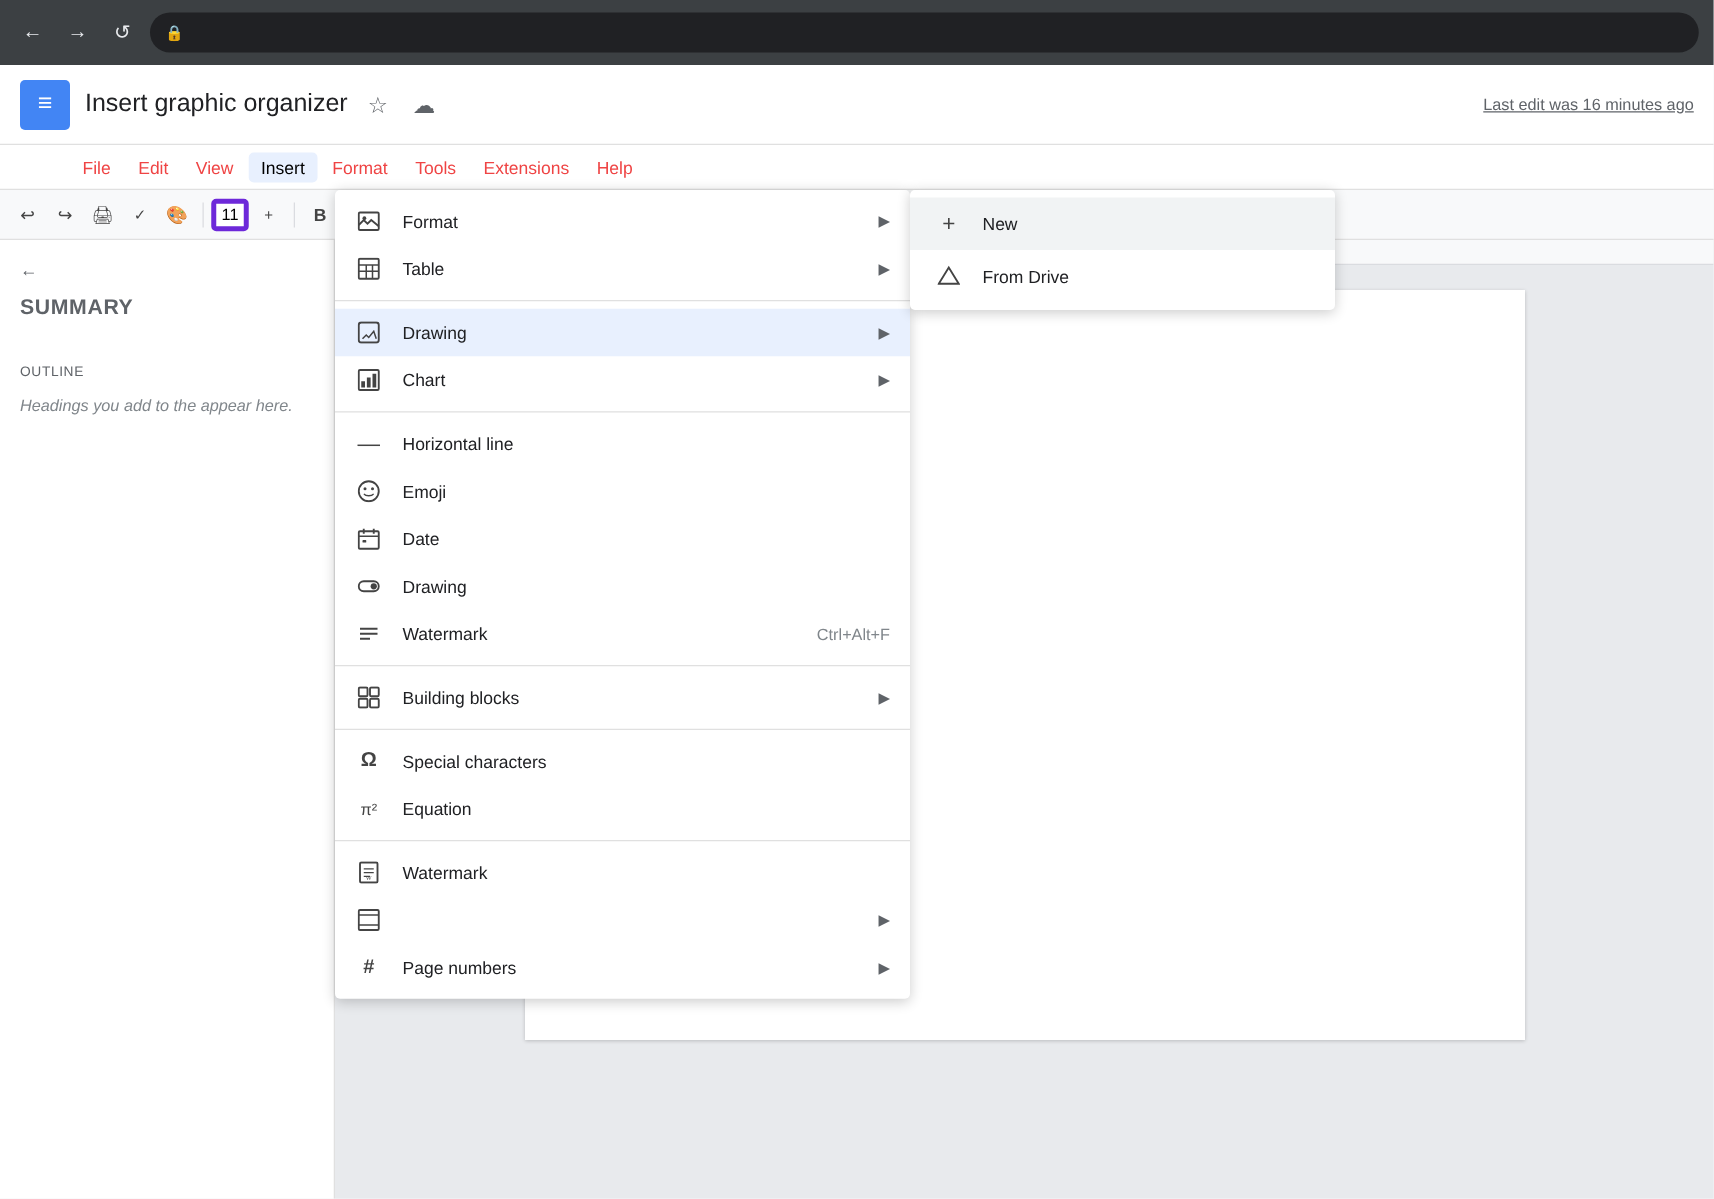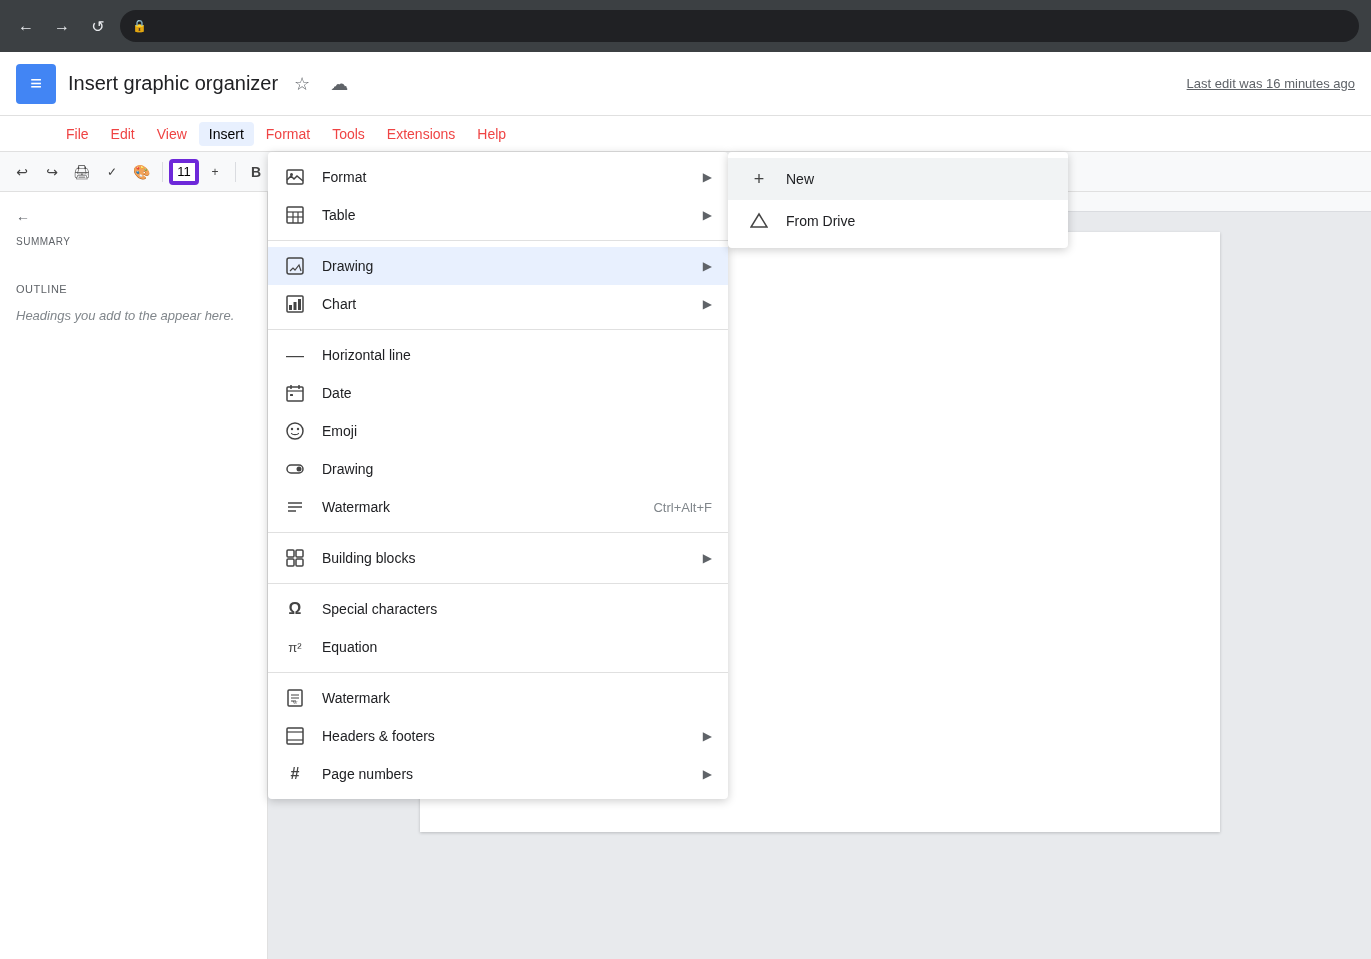--- a/index.html
+++ b/index.html
@@ -139,21 +139,21 @@
       padding: 16px;
       display: flex;
       flex-direction: column;
       gap: 12px;
     }
     .sidebar-back {
       display: flex; align-items: center; gap: 4px;
       color: #5f6368; cursor: pointer; font-size: 14px;
     }
     .sidebar-section {
-      font-size: 10px; font-weight: 400;
+      font-size: 17px; font-weight: 700;
       color: #5f6368; letter-spacing: 0.5px; text-transform: uppercase;
     }
     .sidebar-outline-label {
       font-size: 11px; font-weight: 400;
       color: #5f6368; letter-spacing: 0.5px; text-transform: uppercase;
       margin-top: 24px;
     }
     .sidebar-hint {
       font-size: 13px; color: #80868b; line-height: 1.4; font-style: italic;
     }
@@ -367,45 +367,45 @@
   <div class="menu-row">
     <span class="menu-icon">
       <span style="font-size:18px; color:#444; line-height:1;">—</span>
     </span>
     <span class="menu-label">Horizontal line</span>
   </div>
 
   <div class="menu-row">
     <span class="menu-icon">
       <svg width="18" height="18" viewBox="0 0 18 18" fill="none">
+          <circle cx="9" cy="9" r="8" stroke="#444" stroke-width="1.5"></circle>
+          <circle cx="6" cy="7" r="1.2" fill="#444"></circle>
+          <circle cx="12" cy="7" r="1.2" fill="#444"></circle>
+          <path d="M5.5 11.5c1 1.5 6 1.5 7 0" stroke="#444" stroke-width="1.2" fill="none" stroke-linecap="round"></path>
+        </svg>
+    </span>
+    <span class="menu-label">Emoji</span>
+  </div>
+
+  <div class="menu-row">
+    <span class="menu-icon">
+      <svg width="18" height="18" viewBox="0 0 18 18" fill="none">
           <rect x="1" y="3" width="16" height="14" rx="1" stroke="#444" stroke-width="1.5"></rect>
           <line x1="1" y1="7" x2="17" y2="7" stroke="#444" stroke-width="1.2"></line>
           <line x1="5" y1="1" x2="5" y2="5" stroke="#444" stroke-width="1.5"></line>
           <line x1="13" y1="1" x2="13" y2="5" stroke="#444" stroke-width="1.5"></line>
           <rect x="4" y="10" width="3" height="2" rx="0.5" fill="#444"></rect>
         </svg>
     </span>
     <span class="menu-label">Date</span>
   </div>
 
   <div class="menu-row">
     <span class="menu-icon">
       <svg width="18" height="18" viewBox="0 0 18 18" fill="none">
-          <circle cx="9" cy="9" r="8" stroke="#444" stroke-width="1.5"></circle>
-          <circle cx="6" cy="7" r="1.2" fill="#444"></circle>
-          <circle cx="12" cy="7" r="1.2" fill="#444"></circle>
-          <path d="M5.5 11.5c1 1.5 6 1.5 7 0" stroke="#444" stroke-width="1.2" fill="none" stroke-linecap="round"></path>
-        </svg>
-    </span>
-    <span class="menu-label">Emoji</span>
-  </div>
-
-  <div class="menu-row">
-    <span class="menu-icon">
-      <svg width="18" height="18" viewBox="0 0 18 18" fill="none">
           <rect x="1" y="5" width="16" height="8" rx="4" stroke="#444" stroke-width="1.5"></rect>
           <circle cx="13" cy="9" r="2.5" fill="#444"></circle>
         </svg>
     </span>
     <span class="menu-label">Drawing</span>
   </div>
 
   <div class="menu-row">
     <span class="menu-icon">
       <svg width="18" height="18" viewBox="0 0 18 18" fill="none">
@@ -461,21 +461,20 @@
   </div>
 
   <div class="menu-row">
     <span class="menu-icon">
       <svg width="18" height="18" viewBox="0 0 18 18" fill="none">
           <rect x="1" y="1" width="16" height="16" rx="1" stroke="#444" stroke-width="1.5"></rect>
           <line x1="1" y1="5" x2="17" y2="5" stroke="#444" stroke-width="1.2"></line>
           <line x1="1" y1="13" x2="17" y2="13" stroke="#444" stroke-width="1.2"></line>
         </svg>
     </span>
-    <span class="menu-label">Headers &amp; footers</span>
     <span class="menu-arrow">▶</span>
   </div>
 
   <div class="menu-row">
     <span class="menu-icon" style="font-size:16px; color:#444; font-weight:bold;">#</span>
     <span class="menu-label">Page numbers</span>
     <span class="menu-arrow">▶</span>
   </div>
 
 </div>

